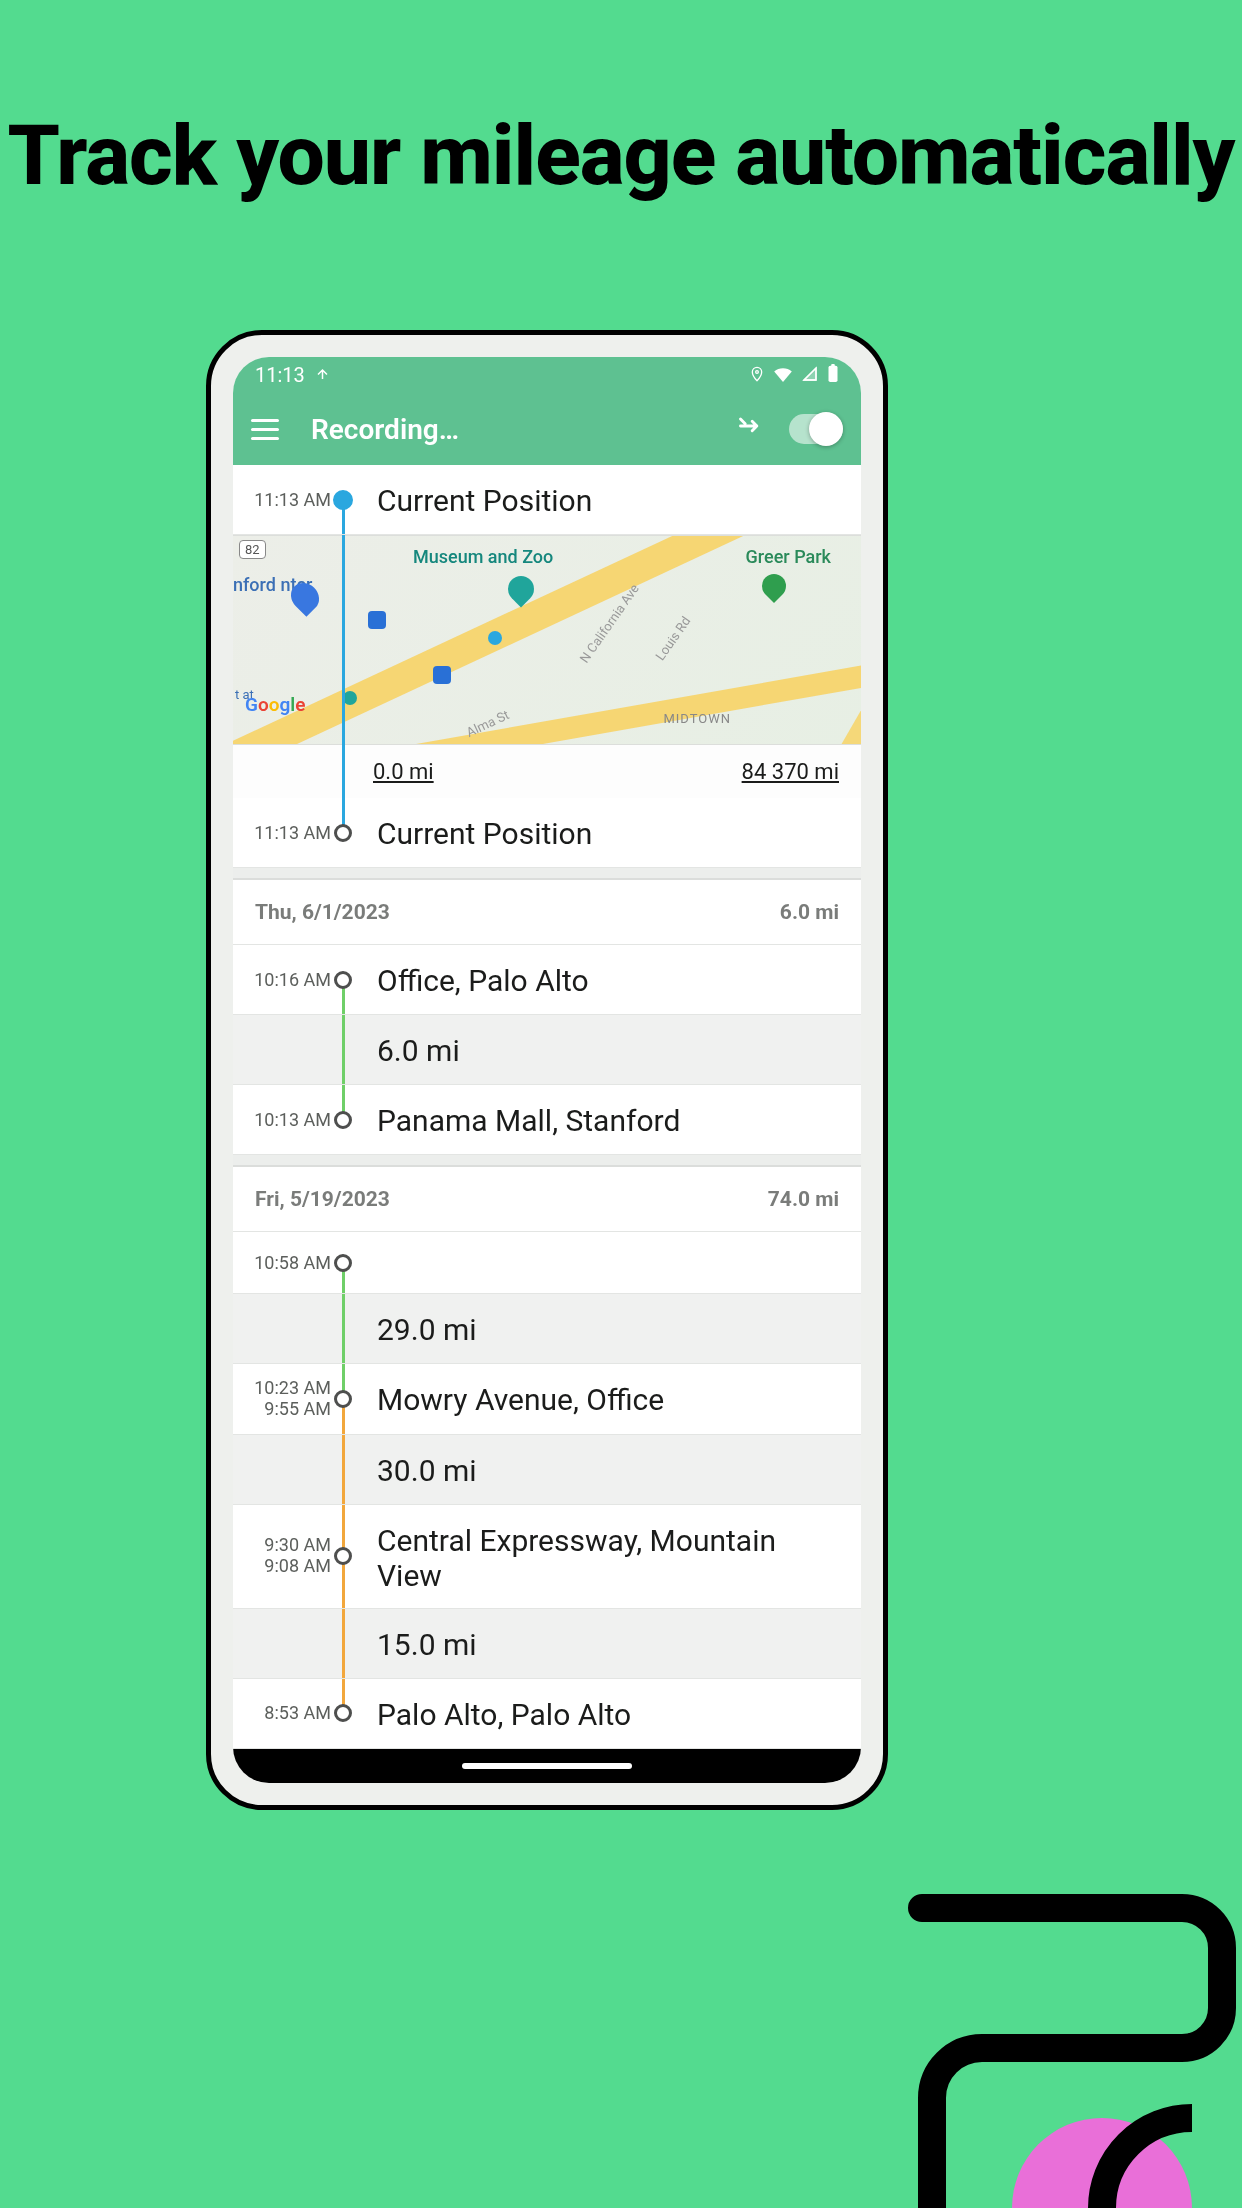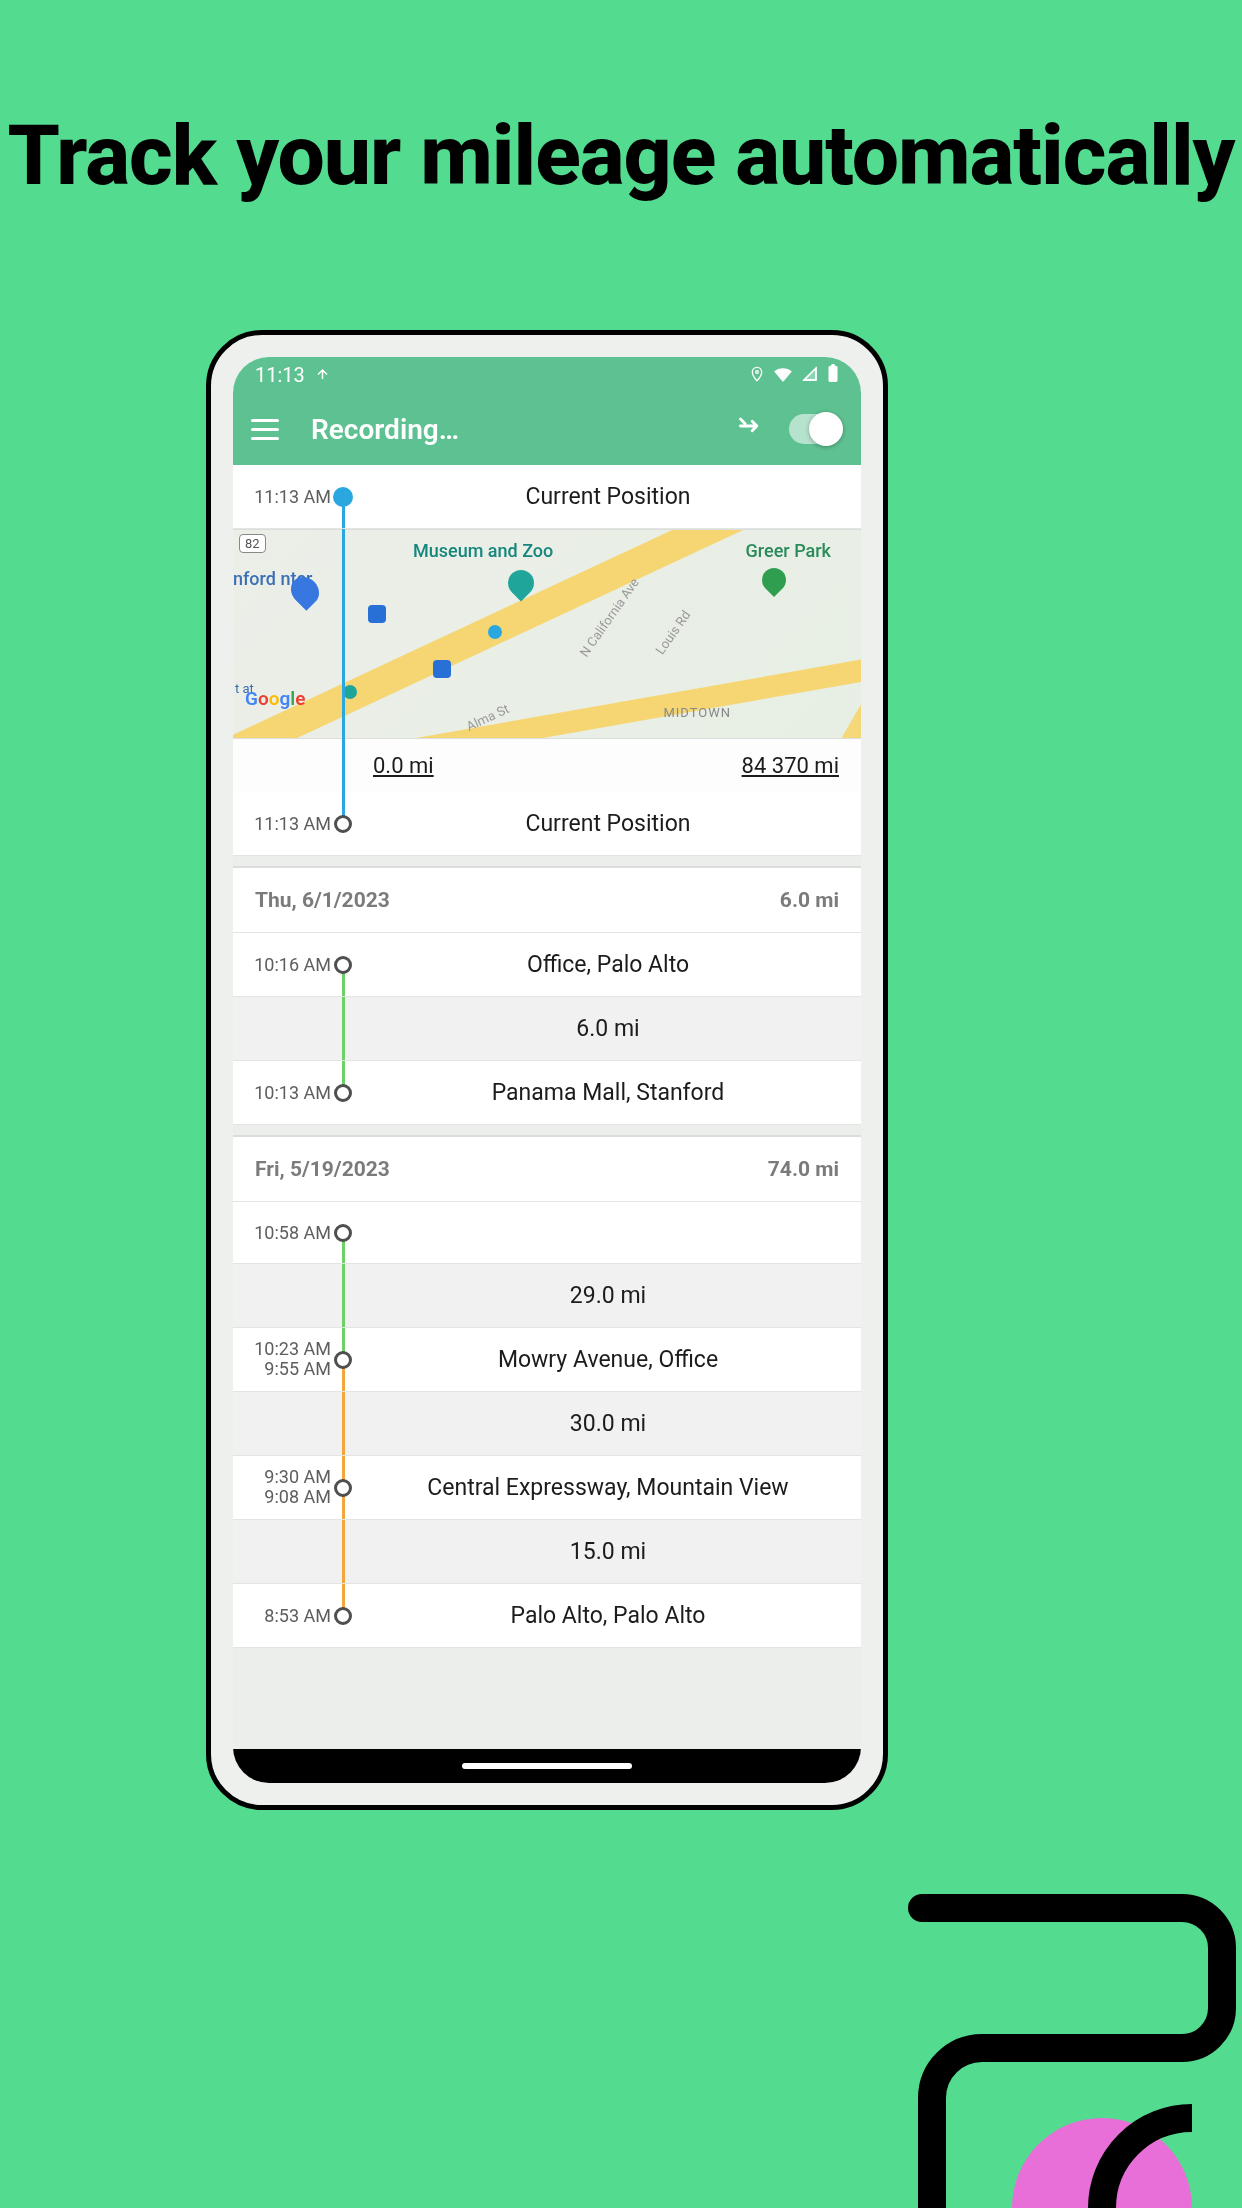--- a/index.html
+++ b/index.html
@@ -20,21 +20,21 @@
 .hamburger span { display: block; height: 3px; background: #fff; width: 28px; border-radius: 2px; }
 .header-title { font-size: 28px; font-weight: 600; margin-left: 24px; flex: 1; }
 .shuffle-icon { margin-right: 24px; font-size: 24px; color: #fff; }
 .toggle { width: 54px; height: 30px; background: rgba(255,255,255,0.55); border-radius: 15px; position: relative; }
 .toggle-knob { position: absolute; right: 0; top: -2px; width: 34px; height: 34px; background: #fff; border-radius: 50%; box-shadow: 0 1px 4px rgba(0,0,0,0.3); }
 
 .content { flex: 1; overflow-y: hidden; background: #eceeec; display: flex; flex-direction: column; }
 
 .timeline-col { width: 122px; flex-shrink: 0; position: relative; }
 .time-label { font-size: 18px; color: #5c5f5c; text-align: right; padding-right: 24px; position: absolute; right: 0; top: 50%; transform: translateY(-50%); line-height: 1.15; white-space: pre-line; }
-.detail-col { flex: 1; padding: 18px 22px; font-size: 23px; color: #1b1c1b; text-align: center; }
+.detail-col { flex: 1; padding: 18px 22px; font-size: 30px; color: #1b1c1b; }
 
 .row { display: flex; align-items: stretch; background: #fff; border-bottom: 1px solid #e3e5e3; position: relative; min-height: 62px; }
 .row.stat { background: #f0f1f0; }
 .row .dot { position: absolute; left: 110px; top: 50%; transform: translate(-50%,-50%); width: 18px; height: 18px; background: #fff; border: 3px solid #4e4f4e; border-radius: 50%; z-index: 3; }
 .row .dot.current { background: #2aa7df; border-color: #2aa7df; width: 20px; height: 20px; }
 .row .line { position: absolute; left: 109px; width: 3px; background: #2aa7df; z-index: 2; }
 .row .line.green { background: #6fcf68; }
 .row .line.orange { background: #f2a73c; }
 .row .line.top { top: 0; bottom: 50%; }
 .row .line.bottom { top: 50%; bottom: 0; }

